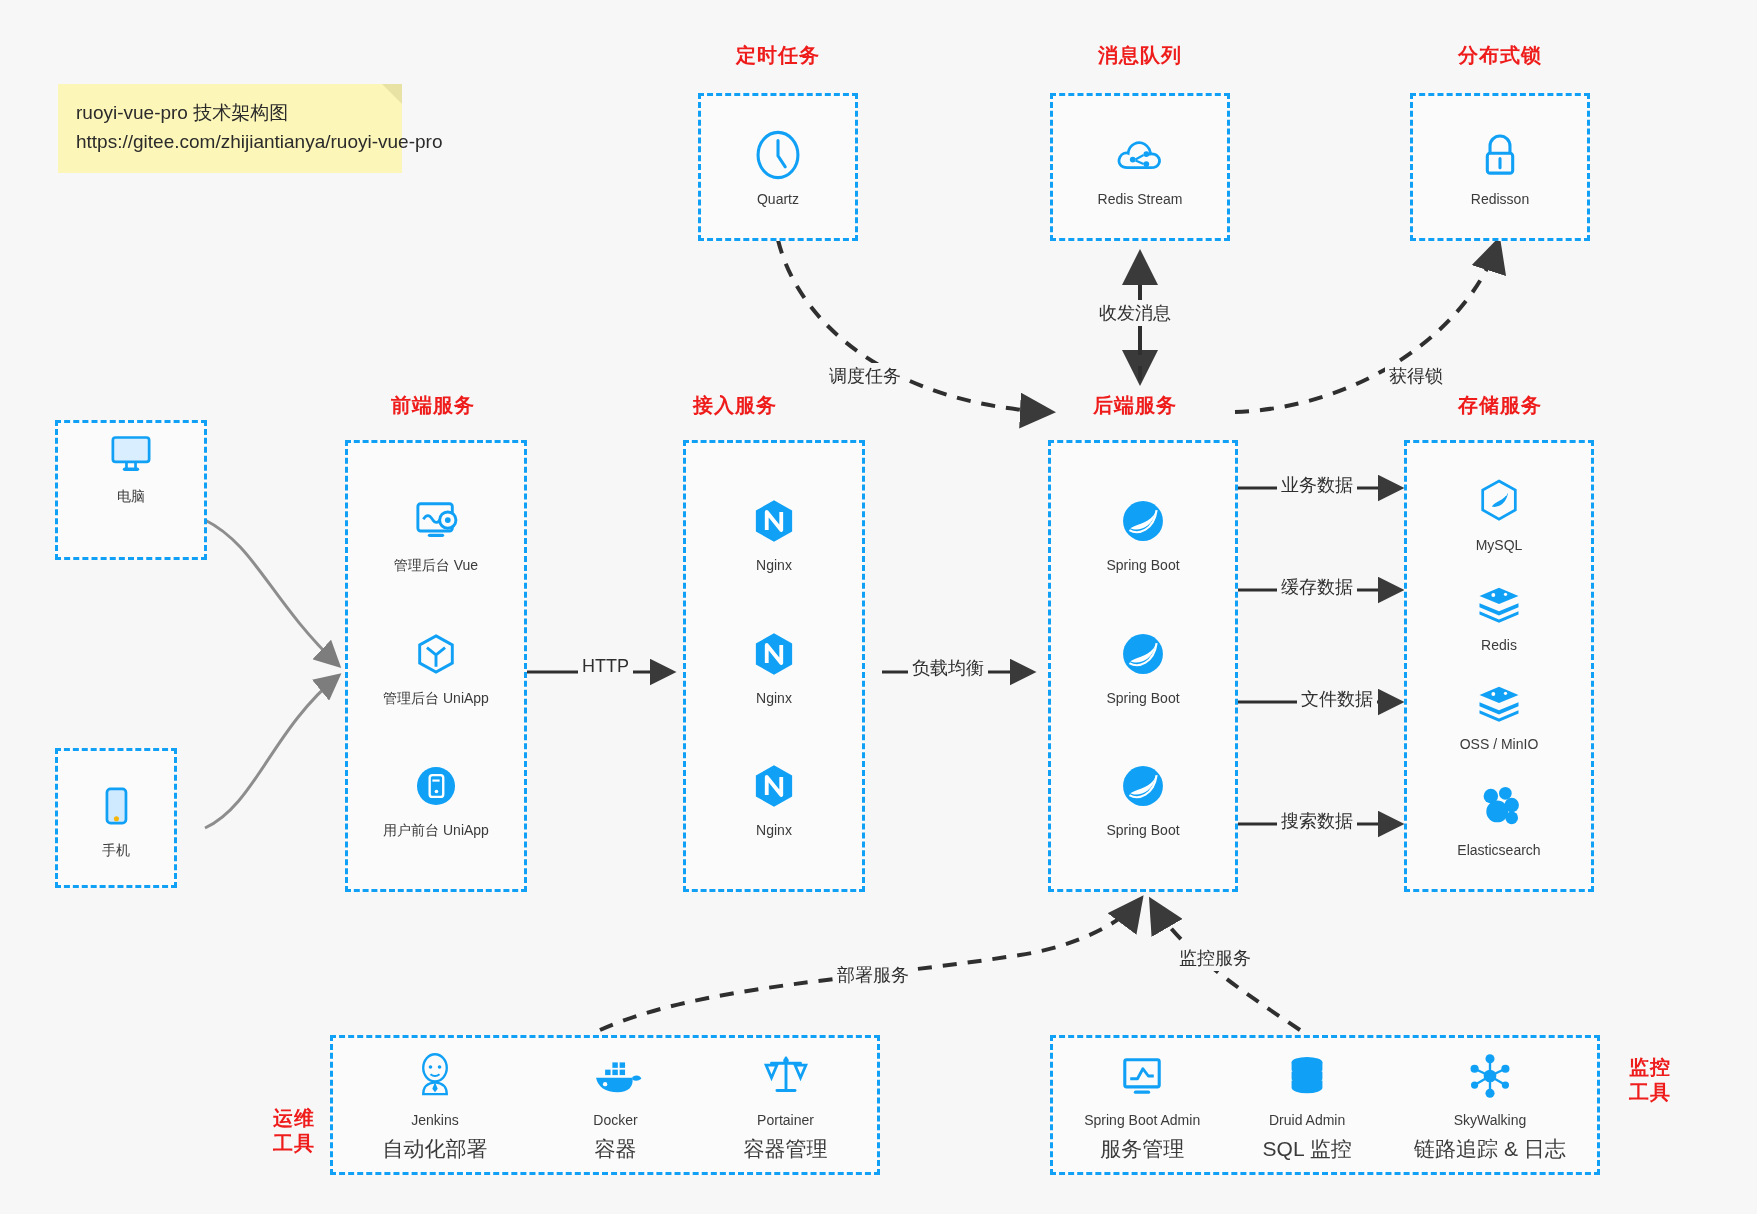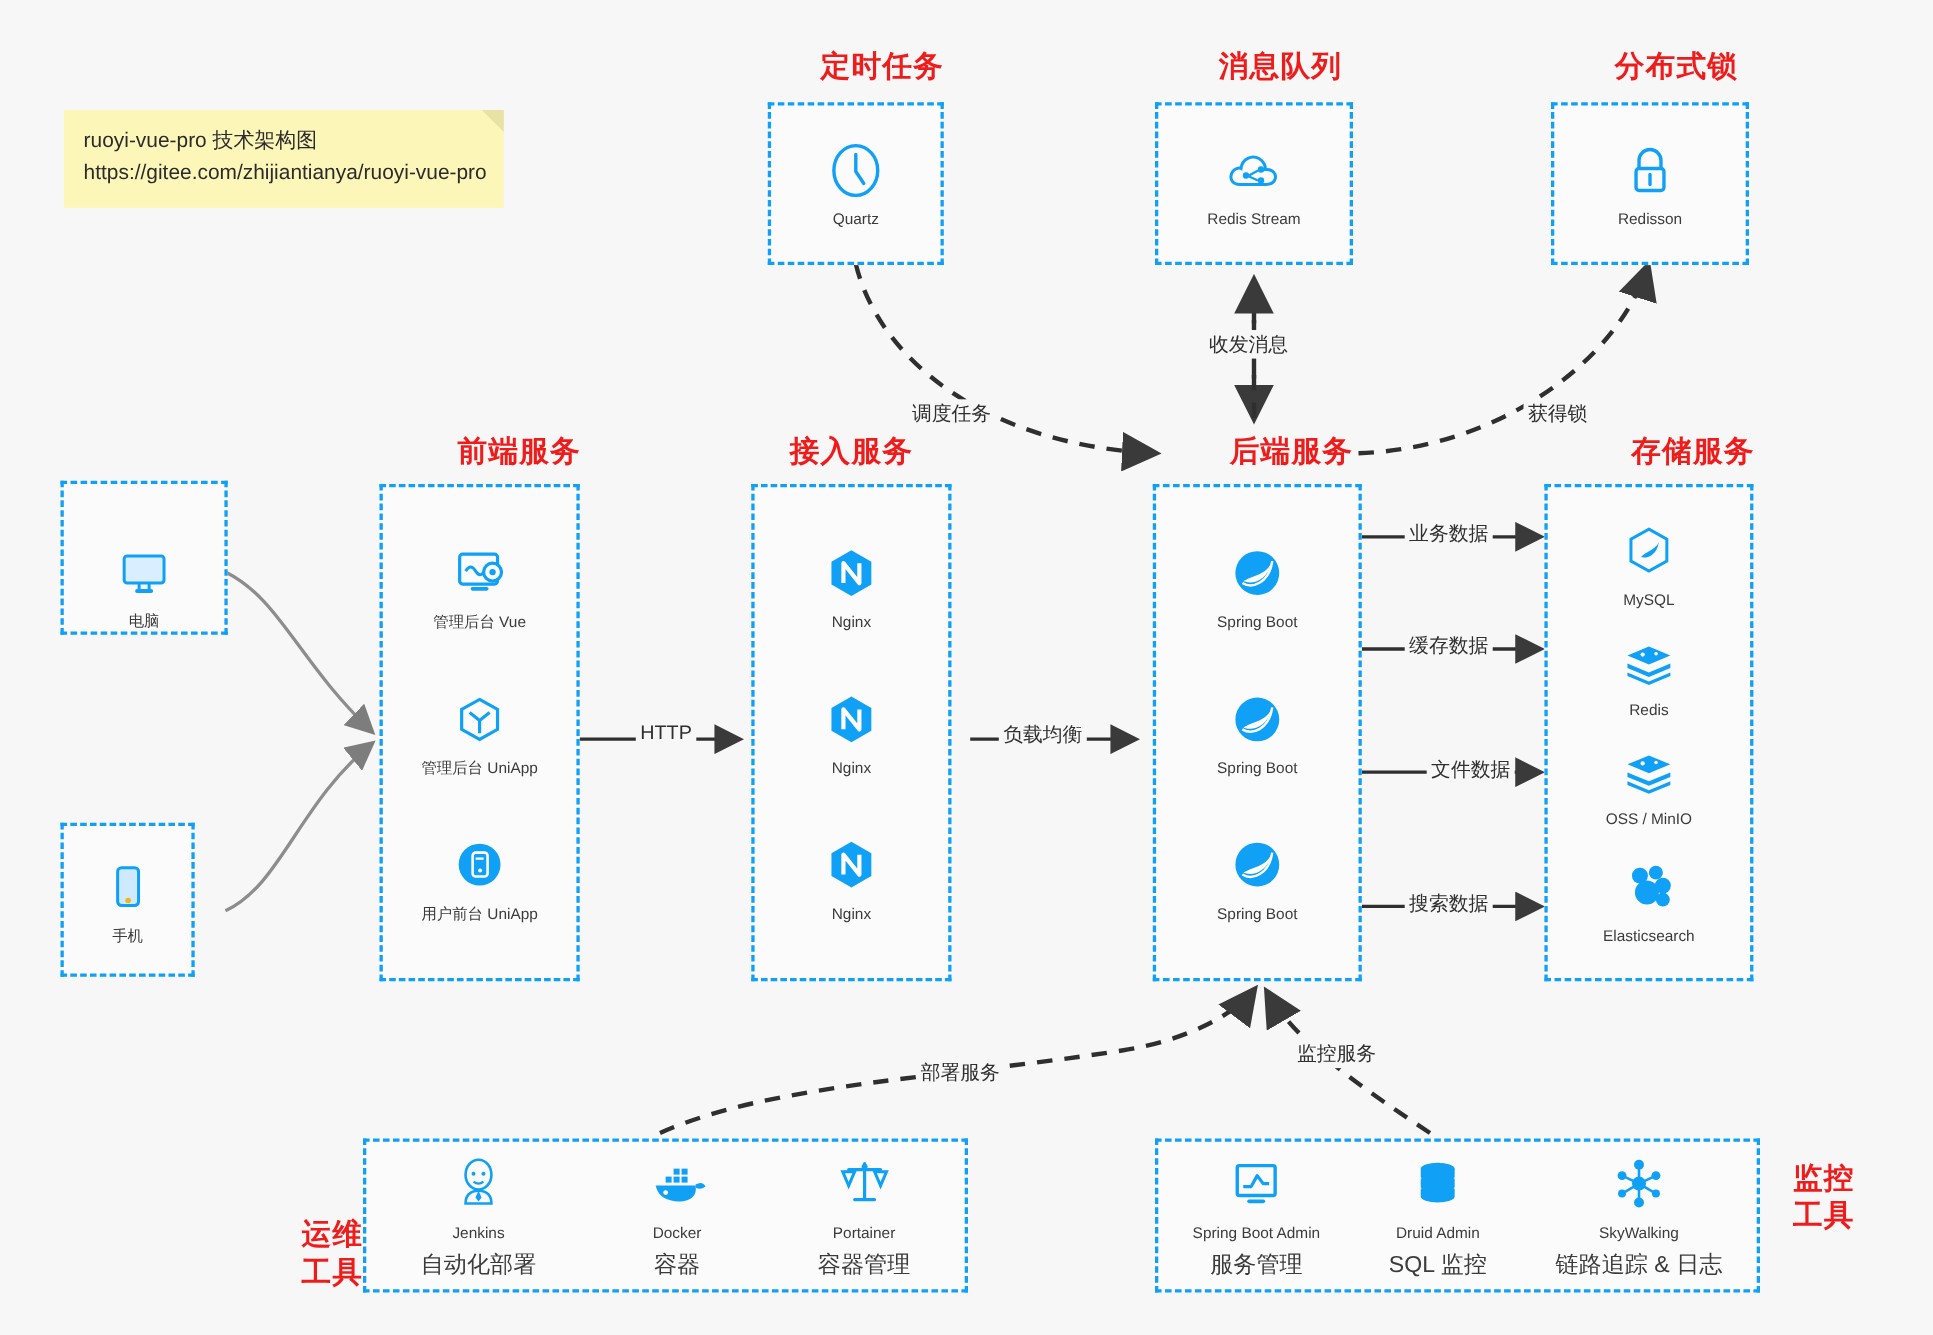--- a/index.html
+++ b/index.html
@@ -21,22 +21,22 @@
   }
   .note .fold {
     position:absolute; right:0; top:0;
     width:0; height:0;
     border-top: 20px solid #e9e2a5;
     border-left: 20px solid transparent;
   }
 
   .grp-title {
     position:absolute; color:#ef1c1c; font-weight:bold;
-    font-size:27px; letter-spacing:1px; white-space:nowrap;
-    text-align:right;
+    font-size:20px; letter-spacing:1px; white-space:nowrap;
+    text-align:center;
   }
   .grp-title.side { line-height:1.25; }
 
   .box {
     position:absolute;
     border: 3px dashed #10a0f5;
     background: #fbfbfb;
     display:flex; flex-direction:column;
     align-items:center; justify-content:space-around;
   }
@@ -89,21 +89,21 @@
     <path d="M1140,255 L1140,380" fill="none" stroke="#2f2f2f" stroke-width="4" stroke-dasharray="14 11" marker-end="url(#ah)"></path>
     <path d="M1140,380 L1140,255" fill="none" stroke="#2f2f2f" stroke-width="4" stroke-dasharray="14 11" marker-end="url(#ah)"></path>
 
     <path d="M1235,412 C1360,408 1470,330 1498,242" fill="none" stroke="#2f2f2f" stroke-width="4" stroke-dasharray="14 11" marker-end="url(#ah)"></path>
 
     <path d="M600,1030 C700,985 860,980 1020,955 C1080,946 1125,920 1140,900" fill="none" stroke="#2f2f2f" stroke-width="4" stroke-dasharray="14 11" marker-end="url(#ah)"></path>
 
     <path d="M1300,1030 C1240,990 1180,950 1152,902" fill="none" stroke="#2f2f2f" stroke-width="4" stroke-dasharray="14 11" marker-end="url(#ah)"></path>
   </svg>
 
-  <div class="note" style="left:58px; top:100px; width:400px;">
+  <div class="note" style="left:58px; top:84px; width:344px;">
     <div class="fold"></div>
     <div>ruoyi-vue-pro 技术架构图</div>
     <div>https://gitee.com/zhijiantianya/ruoyi-vue-pro</div>
   </div>
 
   <div class="grp-title" style="left:698px; top:42px; width:160px;">定时任务</div>
   <div class="box" style="left:698px; top:93px; width:160px; height:148px; justify-content:center;">
     <div class="node">
       <svg class="ico" viewBox="0 0 64 64">
         <ellipse cx="32" cy="32" rx="22" ry="25" fill="none" stroke="#10a0f5" stroke-width="3.4"></ellipse>
@@ -136,21 +136,21 @@
         <path d="M32 36 L32 46" stroke="#10a0f5" stroke-width="3.4" stroke-linecap="round"></path>
       </svg>
       <div class="lbl">Redisson</div>
     </div>
   </div>
 
   <div class="wlabel" style="left:825px; top:363px;">调度任务</div>
   <div class="wlabel" style="left:1095px; top:300px;">收发消息</div>
   <div class="wlabel" style="left:1385px; top:363px;">获得锁</div>
 
-  <div class="box" style="left:55px; top:437px; width:152px; height:140px; justify-content:flex-end;">
+  <div class="box" style="left:55px; top:420px; width:152px; height:140px; justify-content:flex-start;">
     <div class="node">
       <svg class="ico" viewBox="0 0 64 64">
         <rect x="12" y="16" width="40" height="27" rx="3" fill="#d9eeff" stroke="#10a0f5" stroke-width="3"></rect>
         <path d="M27 43 L27 50 M37 43 L37 50" stroke="#10a0f5" stroke-width="3"></path>
         <rect x="23" y="49" width="18" height="4" rx="2" fill="#10a0f5"></rect>
       </svg>
       <div class="lbl">电脑</div>
     </div>
   </div>
 

